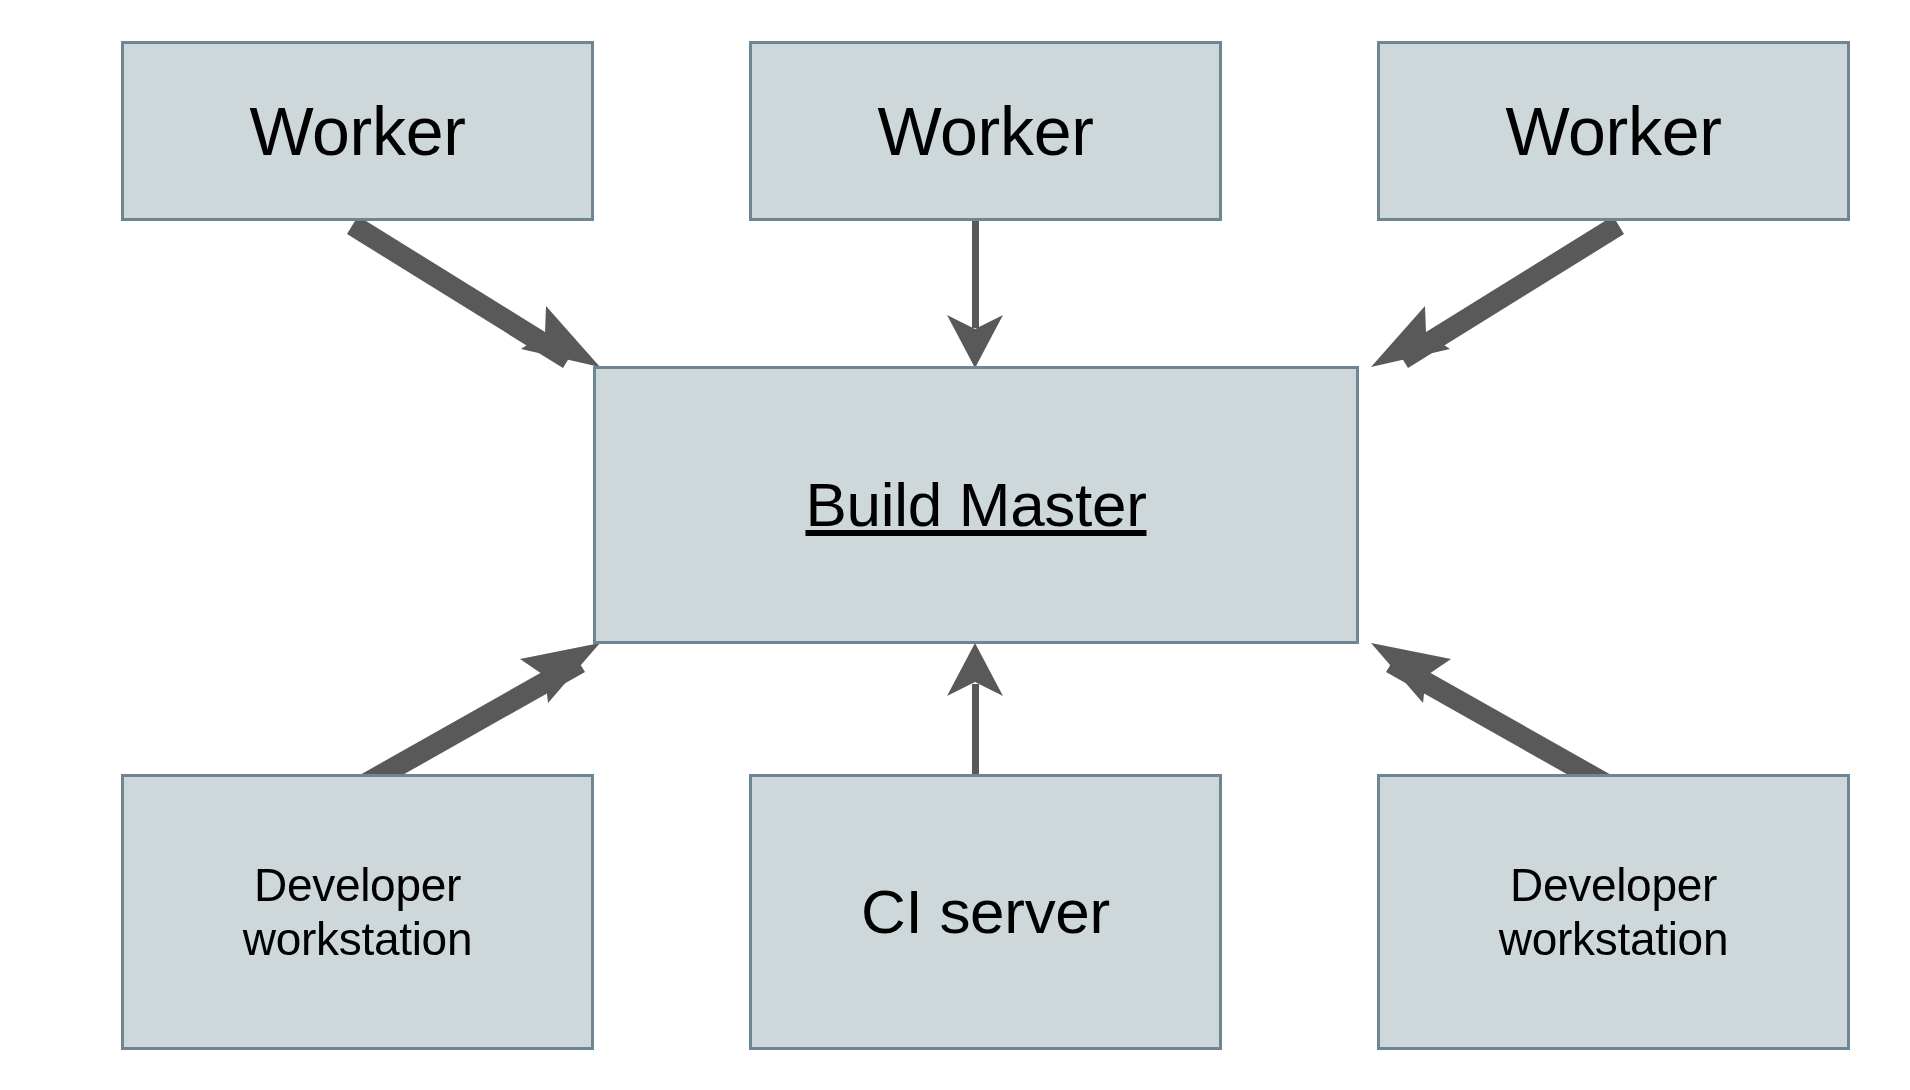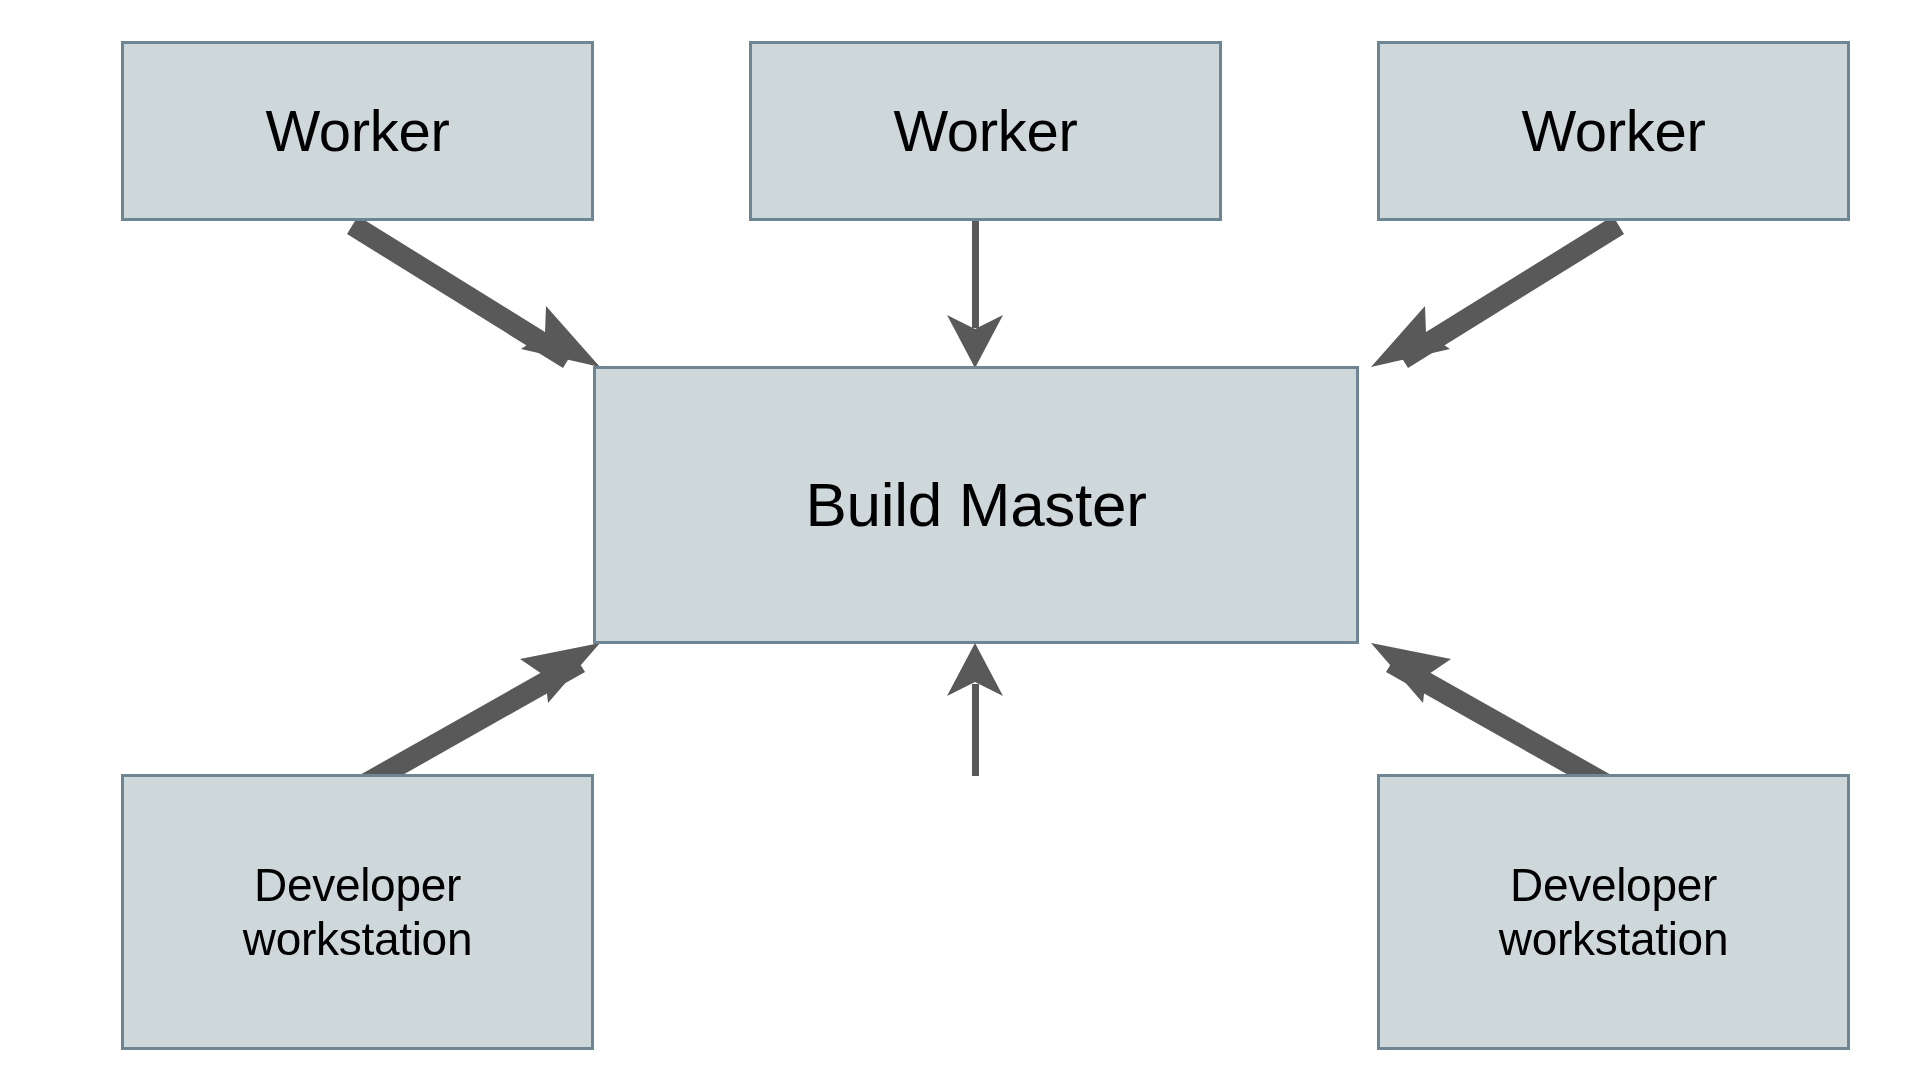--- a/index.html
+++ b/index.html
@@ -29,22 +29,22 @@
     line-height: 1.18;
     letter-spacing: -0.3px;
     white-space: pre-line;
   }
   .node-label {
     display: block;
     width: 100%;
     padding: 0 8px;
     box-sizing: border-box;
   }
-  .worker-node { font-size: 58px; justify-content: center; }
-  .master-node { font-size: 62px; }
+  .worker-node { font-size: 68px; justify-content: center; }
+  .master-node { font-size: 62px; text-decoration: underline; }
   .dev-node    { font-size: 46px; }
   .ci-node     { font-size: 62px; }
 
   #edges {
     position: absolute;
     left: 0;
     top: 0;
     width: 1910px;
     height: 1090px;
     pointer-events: none;
@@ -102,19 +102,22 @@
 
   <div class="node master-node" style="left:593px; top:366px; width:766px; height:278px;">
     <span class="node-label">Build Master</span>
   </div>
 
   <div class="node dev-node" style="left:121px; top:774px; width:473px; height:276px;">
     <span class="node-label">Developer
 workstation</span>
   </div>
 
+  <div class="node ci-node" style="left:749px; top:774px; width:473px; height:276px;">
+    <span class="node-label">CI server</span>
+  </div>
 
   <div class="node dev-node" style="left:1377px; top:774px; width:473px; height:276px;">
     <span class="node-label">Developer
 workstation</span>
   </div>
 
 </div>
 
 </body></html>

